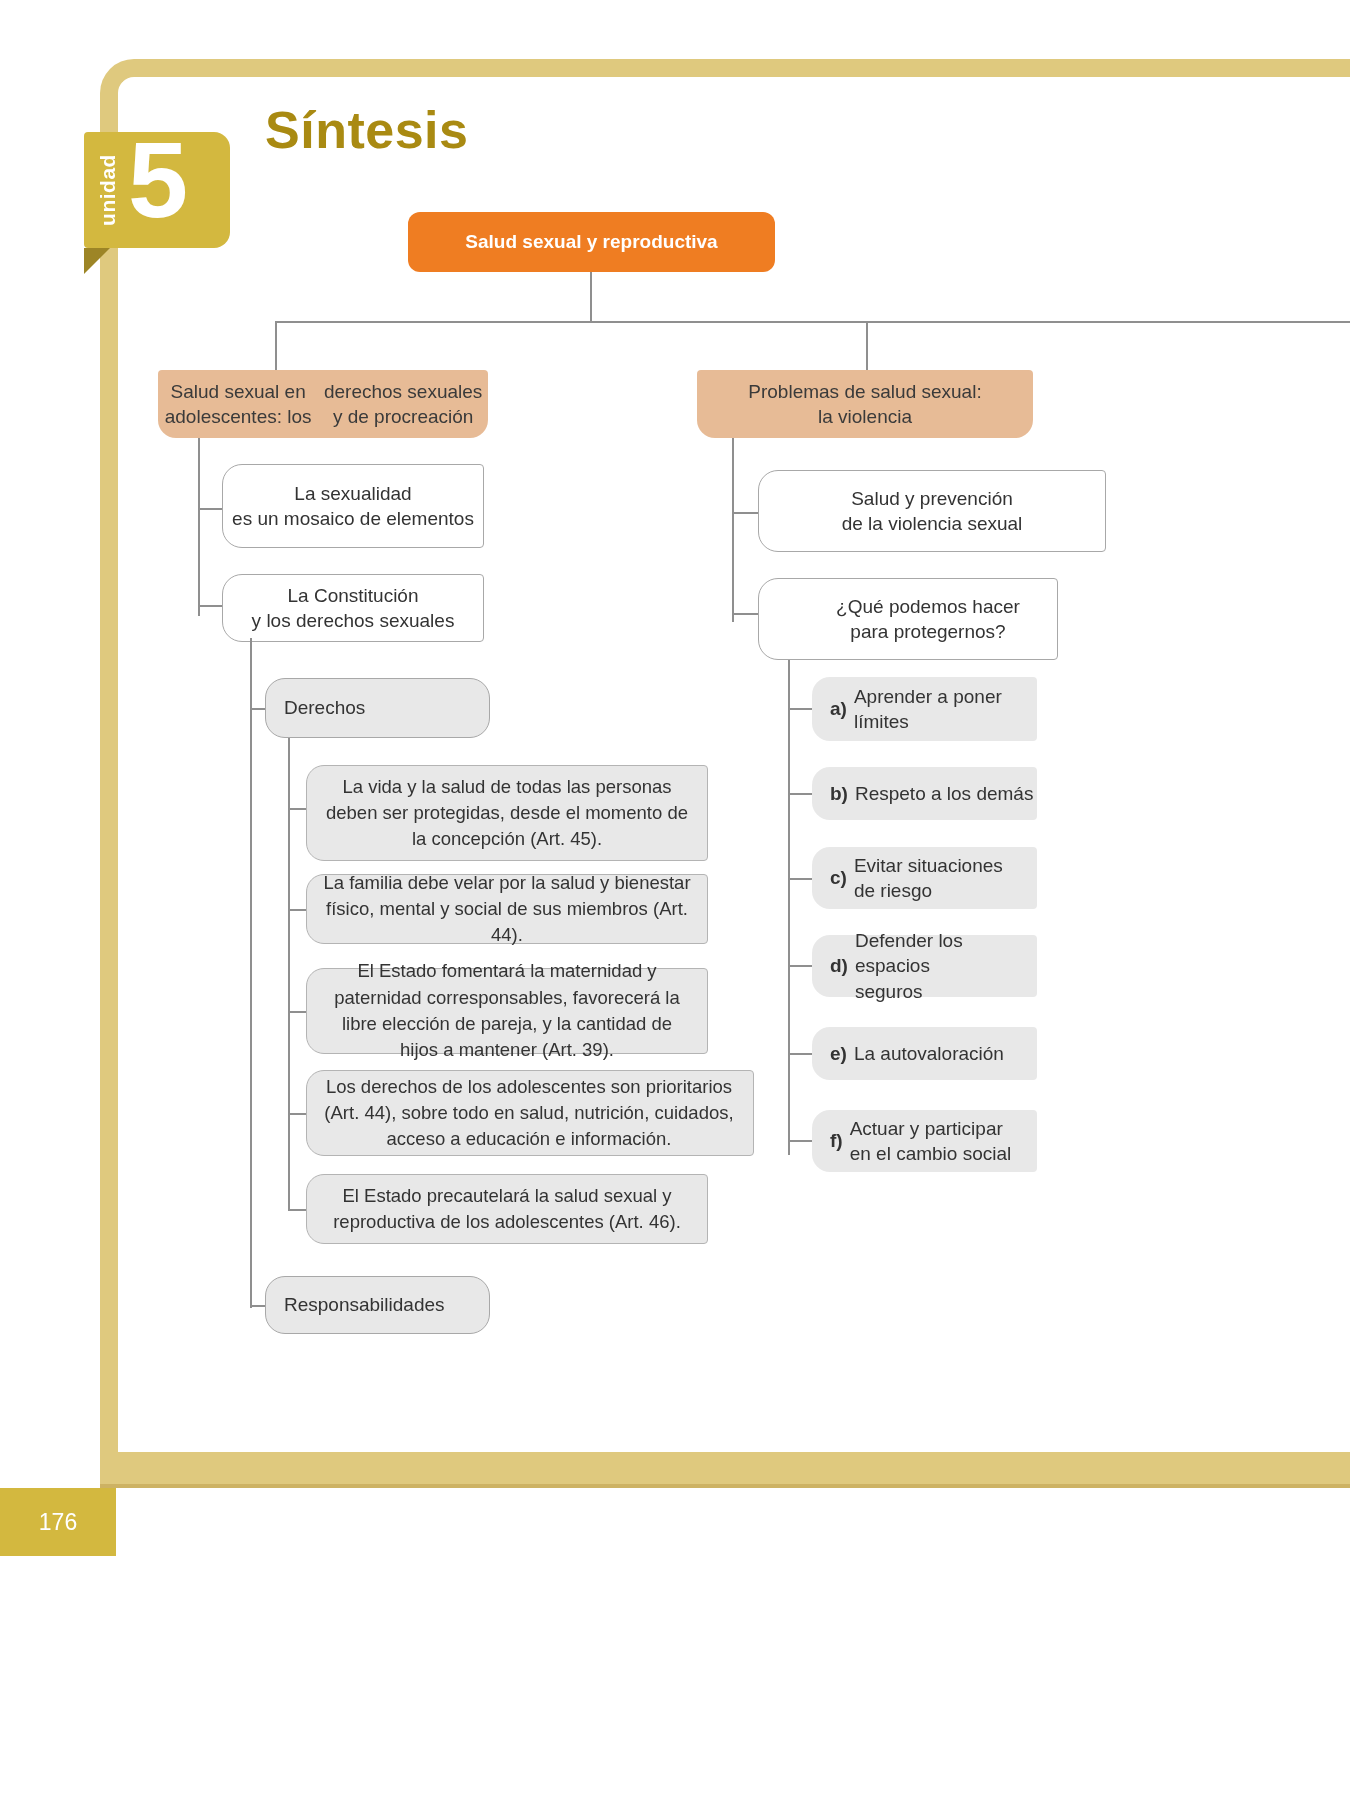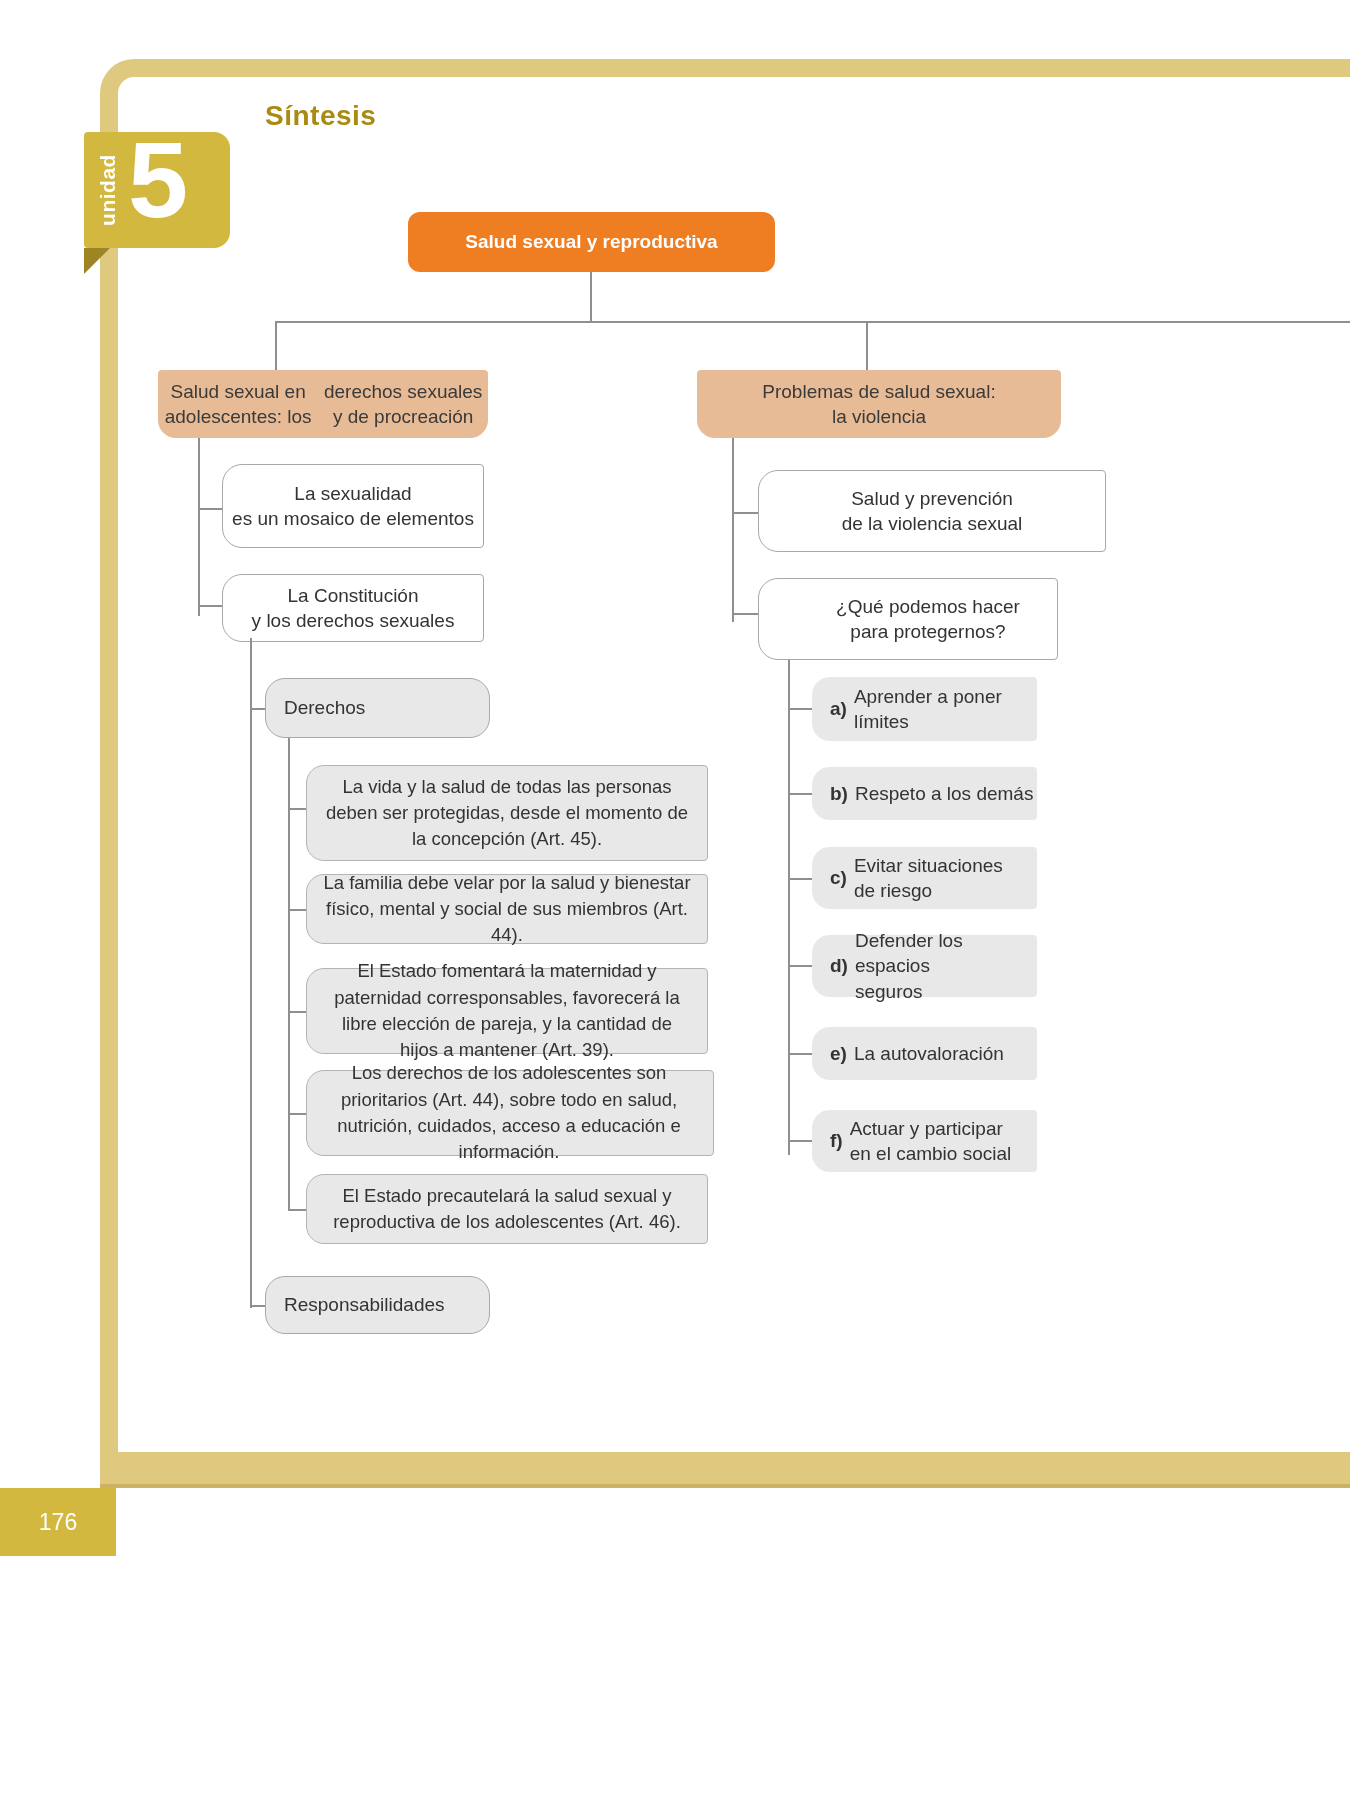--- a/index.html
+++ b/index.html
@@ -93,21 +93,21 @@
     font-size: 108px;
     font-weight: bold;
     color: #ffffff;
     line-height: 1;
   }
 
   
   .page-title {
     position: absolute;
     left: 265px; top: 100px;
-    font-size: 28px;
+    font-size: 52px;
     font-weight: bold;
     color: #a98a12;
     letter-spacing: 0.5px;
   }
 
   
   .page-number-box {
     position: absolute;
     left: 0px; top: 1488px;
     width: 116px; height: 68px;
@@ -248,26 +248,26 @@
   <div class="ln ln-v" style="left:288px; top:738px; height:472px;"></div>
   <div class="ln ln-h" style="left:288px; top:808px; width:20px;"></div>
   <div class="ln ln-h" style="left:288px; top:909px; width:20px;"></div>
   <div class="ln ln-h" style="left:288px; top:1011px; width:20px;"></div>
   <div class="ln ln-h" style="left:288px; top:1113px; width:20px;"></div>
   <div class="ln ln-h" style="left:288px; top:1209px; width:20px;"></div>
 
   <div class="node node-detail" style="left:306px; top:765px; width:402px; height:96px;">La vida y la salud de todas las personas deben ser protegidas, desde el momento de la concepción (Art. 45).</div>
   <div class="node node-detail" style="left:306px; top:874px; width:402px; height:70px;">La familia debe velar por la salud y bienestar físico, mental y social de sus miembros (Art. 44).</div>
   <div class="node node-detail" style="left:306px; top:968px; width:402px; height:86px;">El Estado fomentará la maternidad y paternidad corresponsables, favorecerá la libre elección de pareja, y la cantidad de hijos a mantener (Art. 39).</div>
-  <div class="node node-detail" style="left:306px; top:1070px; width:408px; height:86px;padding-left:12px;">Los derechos de los adolescentes son prioritarios (Art. 44), sobre todo en salud, nutrición, cuidados, acceso a educación e información.</div>
+  <div class="node node-detail" style="left:306px; top:1070px; width:448px; height:86px;padding-left:12px;">Los derechos de los adolescentes son prioritarios (Art. 44), sobre todo en salud, nutrición, cuidados, acceso a educación e información.</div>
   <div class="node node-detail" style="left:306px; top:1174px; width:402px; height:70px;">El Estado precautelará la salud sexual y reproductiva de los adolescentes (Art. 46).</div>
 
   <div class="node node-gray-head" style="left:265px; top:1276px; width:225px; height:58px;">Responsabilidades</div>
 
-  <div class="node node-l2" style="left:697px; top:370px; width:364px; height:68px; flex-direction:column;">
+  <div class="node node-l2" style="left:697px; top:370px; width:336px; height:68px; flex-direction:column;">
     <span>Problemas de salud sexual:</span>
     <span>la violencia</span>
   </div>
 
   <div class="ln ln-v" style="left:732px; top:438px; height:184px;"></div>
   <div class="ln ln-h" style="left:732px; top:512px; width:28px;"></div>
   <div class="ln ln-h" style="left:732px; top:613px; width:28px;"></div>
 
   <div class="node node-white" style="left:758px; top:470px; width:348px; height:82px; flex-direction:column;">
     <span>Salud y prevención</span>

